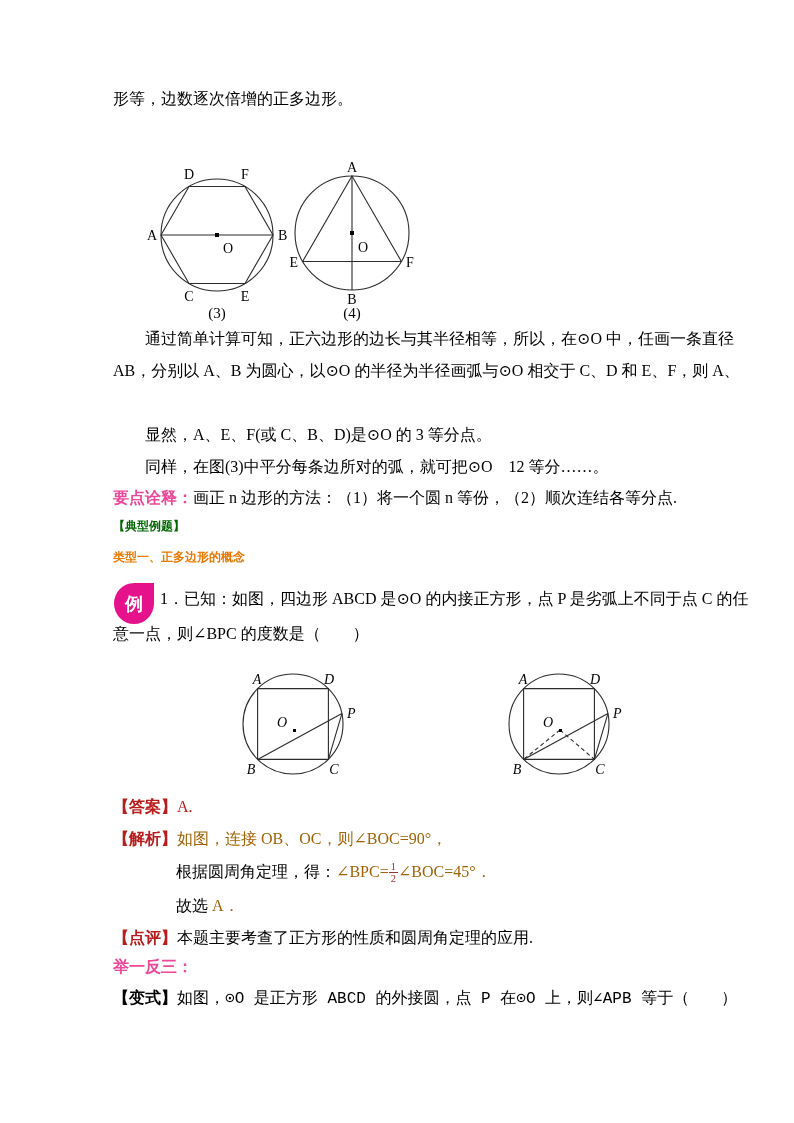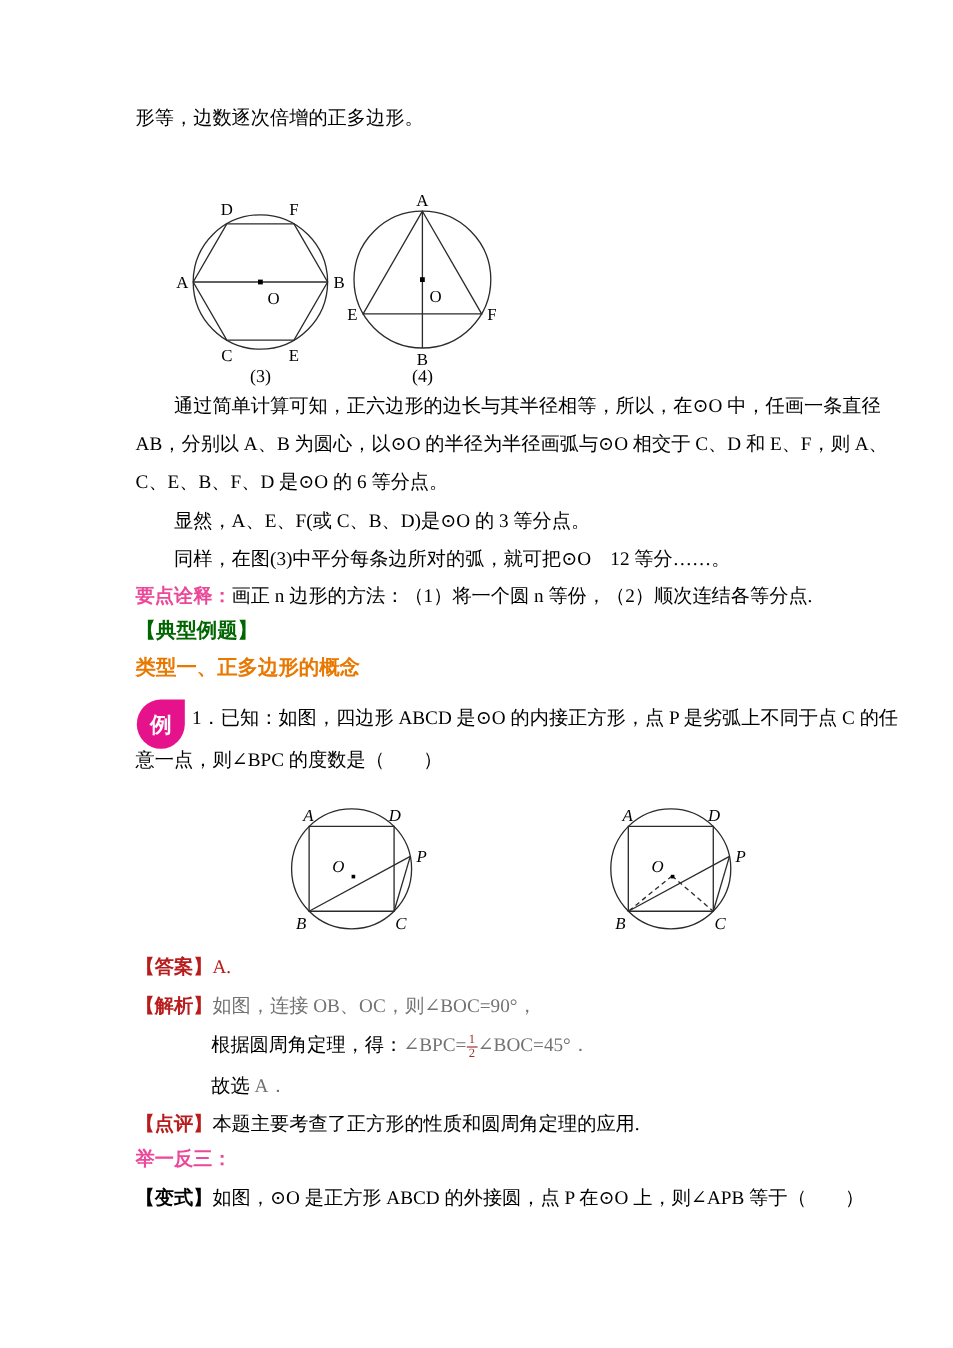--- a/index.html
+++ b/index.html
@@ -7,22 +7,22 @@
     position:relative; width:794px; height:1123px; background:#ffffff;
     font-family:"Liberation Serif","DejaVu Serif",serif;
     font-size:16px; color:#000; overflow:hidden;
   }
   .line { position:absolute; white-space:nowrap; line-height:20px; }
   .b { font-weight:bold; }
   .magenta { color:#ec4899; }
   .green { color:#006600; }
   .orange { color:#e87800; }
   .red { color:#b91c1c; }
-  .redbody { color:#737373; }
-  .h17 { font-size:17px; }
+  .redbody { color:#a16207; }
+  .h17 { font-size:12px; }
   .badge {
     position:absolute; left:114px; top:583px; width:40px; height:41px;
     background:#e6128b; border-radius:50% 0 50% 50%;
     display:flex; align-items:center; justify-content:center;
     color:#fff; font-weight:bold; font-size:18px;
     font-family:"Liberation Sans",sans-serif;
   }
   .opt { display:inline-block; margin-right:33px; }
   .frac { display:inline-block; vertical-align:-0.5em; text-align:center;
           font-size:10.5px; line-height:1.05; color:#983333; }
@@ -65,21 +65,20 @@
     <text x="64" y="10" text-anchor="middle">A</text>
     <text x="10" y="105" text-anchor="end">E</text>
     <text x="118" y="105" text-anchor="start">F</text>
     <text x="64" y="142" text-anchor="middle">B</text>
     <text x="70" y="90" text-anchor="start">O</text>
     <text x="64" y="156" text-anchor="middle" class="cap">(4)</text>
   </svg>
 
   <div class="line" style="left:145px; top:329px;">通过简单计算可知，正六边形的边长与其半径相等，所以，在⊙O 中，任画一条直径</div>
   <div class="line" style="left:113px; top:361px;">AB，分别以 A、B 为圆心，以⊙O 的半径为半径画弧与⊙O 相交于 C、D 和 E、F，则 A、</div>
-  <div class="line" style="left:113px; top:393px;">C、E、B、F、D 是⊙O 的 6 等分点。</div>
   <div class="line" style="left:145px; top:425px;">显然，A、E、F(或 C、B、D)是⊙O 的 3 等分点。</div>
   <div class="line" style="left:145px; top:457px;">同样，在图(3)中平分每条边所对的弧，就可把⊙O　12 等分……。</div>
 
   <div class="line" style="left:113px; top:488px;">
     <span class="magenta b">要点诠释：</span><span>画正 n 边形的方法：（1）将一个圆 n 等份，（2）顺次连结各等分点.</span>
   </div>
 
   <div class="line green b h17" style="left:113px; top:516px;">【典型例题】</div>
   <div class="line orange b h17" style="left:113px; top:547px;">类型一、正多边形的概念</div>
 
@@ -133,17 +132,17 @@
   <div class="line" style="left:176px; top:896px;">
     <span>故选 </span><span class="redbody">A．</span>
   </div>
 
   <div class="line" style="left:113px; top:928px;">
     <span class="red b">【点评】</span><span>本题主要考查了正方形的性质和圆周角定理的应用.</span>
   </div>
 
   <div class="line magenta b" style="left:113px; top:957px;">举一反三：</div>
 
-  <div class="line" style="left:113px; top:989px;">
+  <div class="line" style="left:113px; top:989px;font-family:Liberation Mono, monospace;">
     <span class="b">【变式】</span><span>如图，⊙O 是正方形 ABCD 的外接圆，点 P 在⊙O 上，则∠APB 等于（　　）</span>
   </div>
 
 </div>
 
 </body></html>

